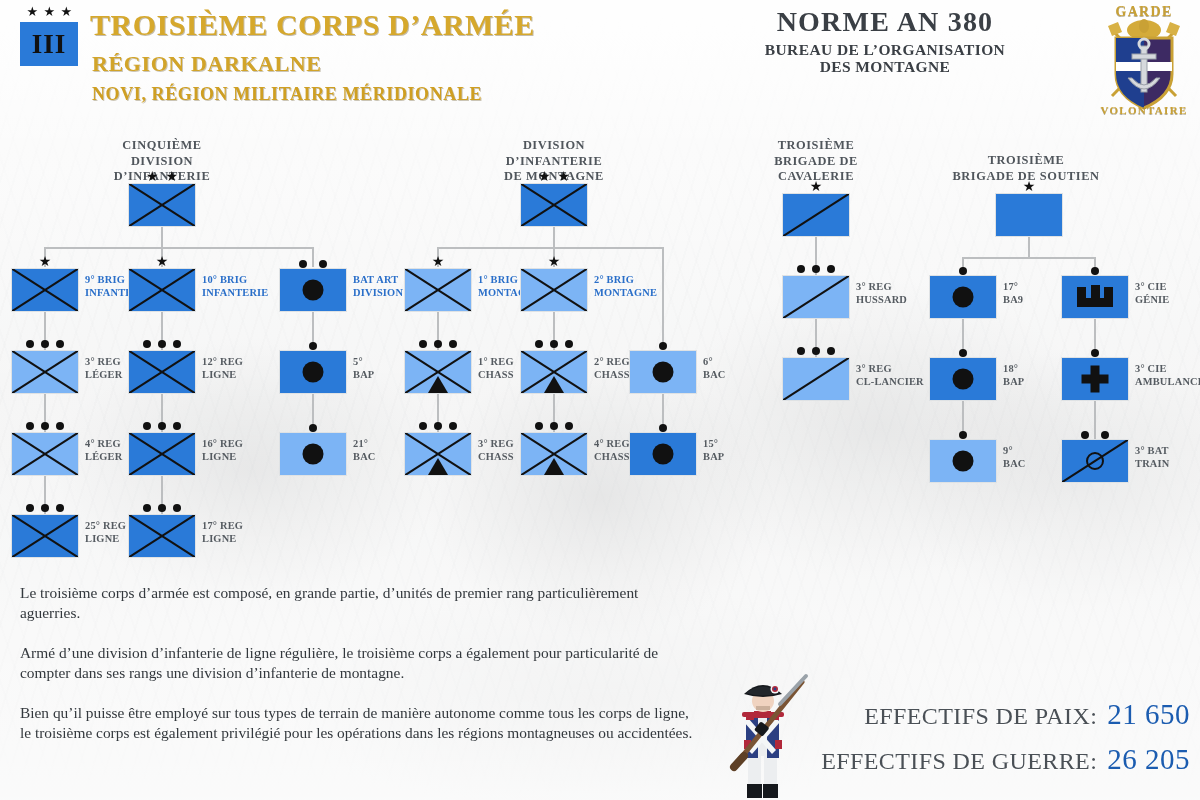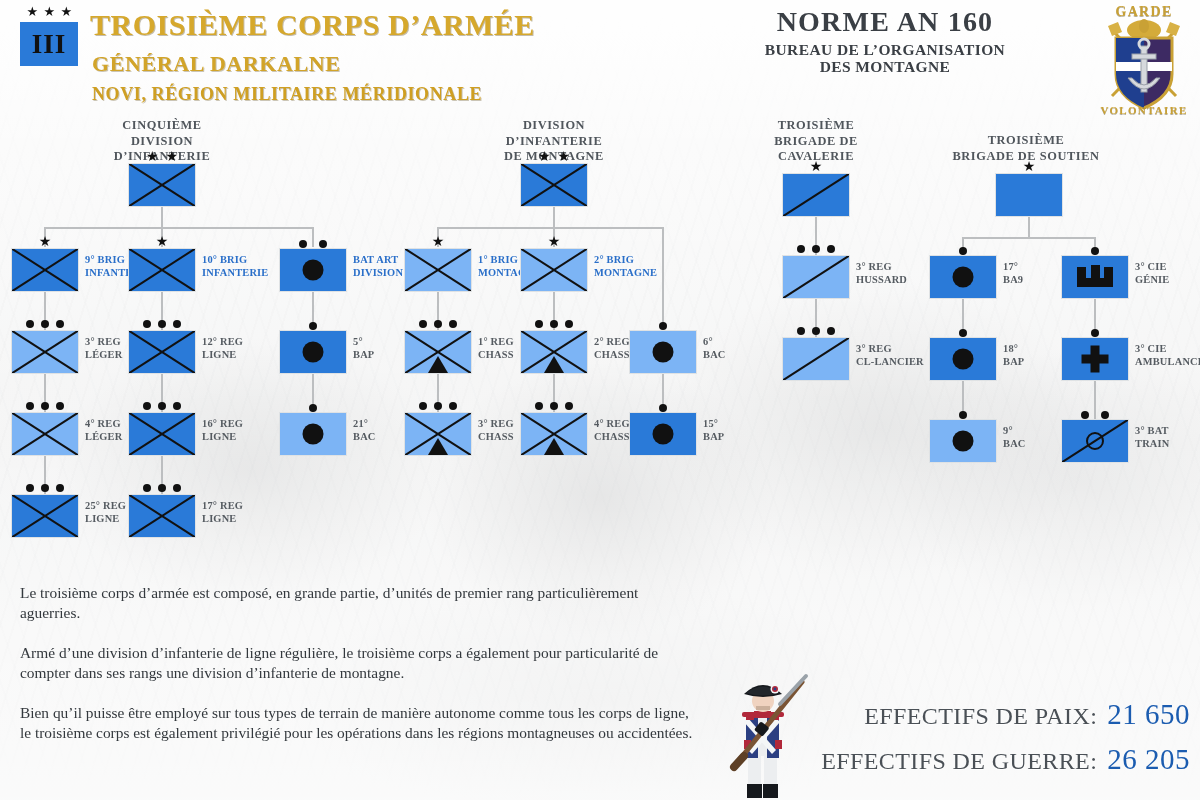--- a/index.html
+++ b/index.html
@@ -102,21 +102,21 @@
   .coa { position: absolute; left: 1092px; top: 4px; width: 104px; height: 112px; }
   .coa .txt-top, .coa .txt-bot {
     position: absolute; width: 104px; text-align: center;
     font-size: 14px; font-weight: 700; color: #c9a135; letter-spacing: 1.3px;
     text-shadow: 0 1px 0 rgba(70,55,10,.4);
   }
   .coa .txt-top { top: 0px; }
   .coa .txt-bot { bottom: 0px; font-size: 11px; }
 
   
-  .chart { position: absolute; left: 0; top: 110px; width: 984px; height: 420px; }
+  .chart { position: absolute; left: 0; top: 130px; width: 984px; height: 420px; }
 
   .colhead {
     position: absolute;
     text-align: center;
     font-size: 12.4px; font-weight: 700; letter-spacing: .55px;
     color: #50565c; line-height: 1.26;
     text-transform: uppercase;
   }
 
   
@@ -254,25 +254,25 @@
       <span class="star">★</span>
       <span class="star">★</span>
       <span class="star">★</span>
     </div>
 
     <div class="corps-badge">
       <span class="numeral">III</span>
     </div>
 
     <div class="title-main">TROISIÈME CORPS D’ARMÉE</div>
-    <div class="title-sub">GÉNÉRAL DARKALNE</div>
+    <div class="title-sub">RÉGION DARKALNE</div>
     <div class="title-loc">NOVI, RÉGION MILITAIRE MÉRIDIONALE</div>
 
     <div class="norme">
-      <div class="n1">NORME AN 160</div>
+      <div class="n1">NORME AN 380</div>
       <div class="n2">
         <div>BUREAU DE L’ORGANISATION</div>
         <div>DES MONTAGNE</div>
       </div>
     </div>
 
     <div class="coa">
       <div class="txt-top">GARDE</div>
       <svg width="104" height="112" viewBox="0 0 104 112">
 

